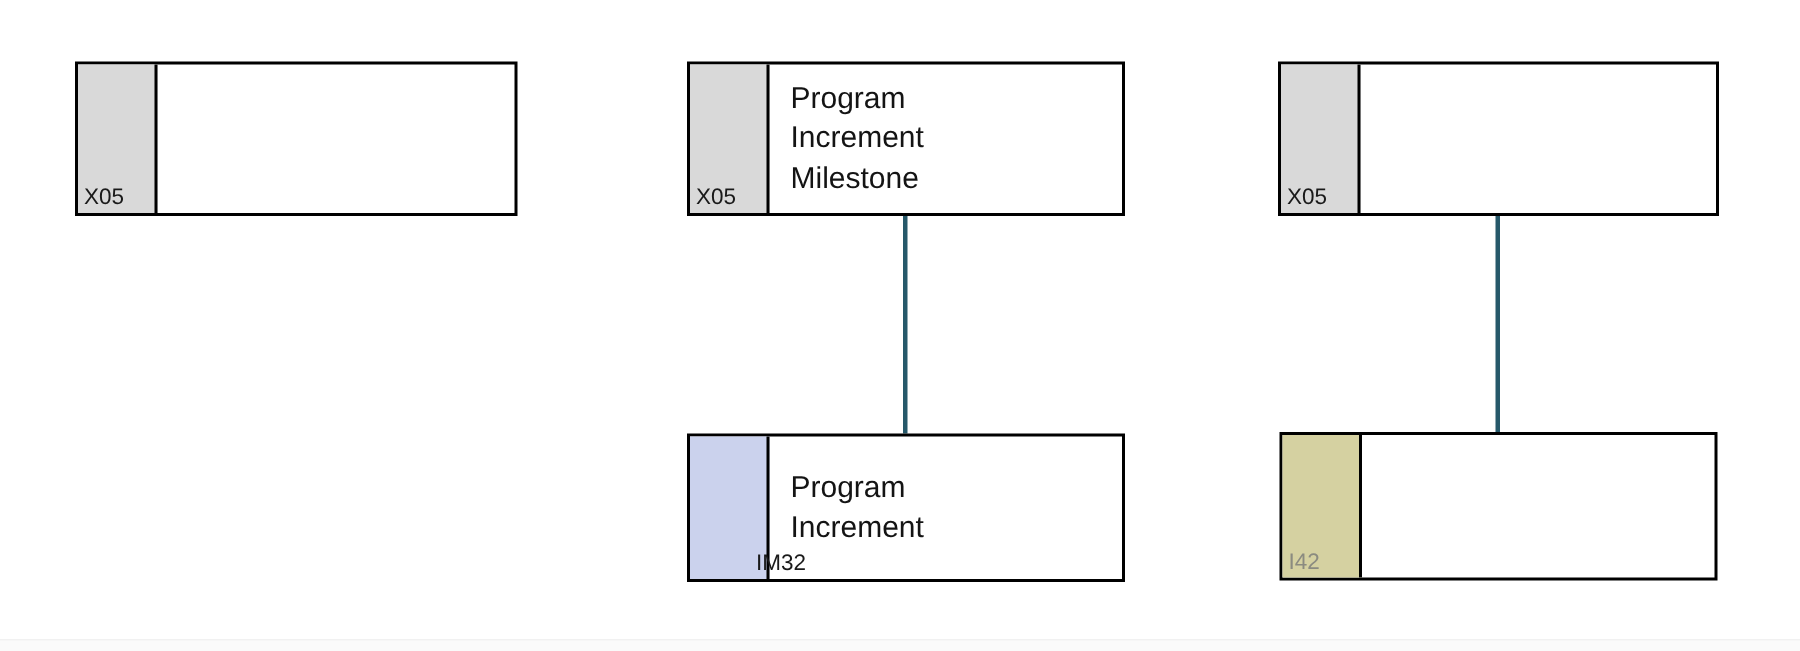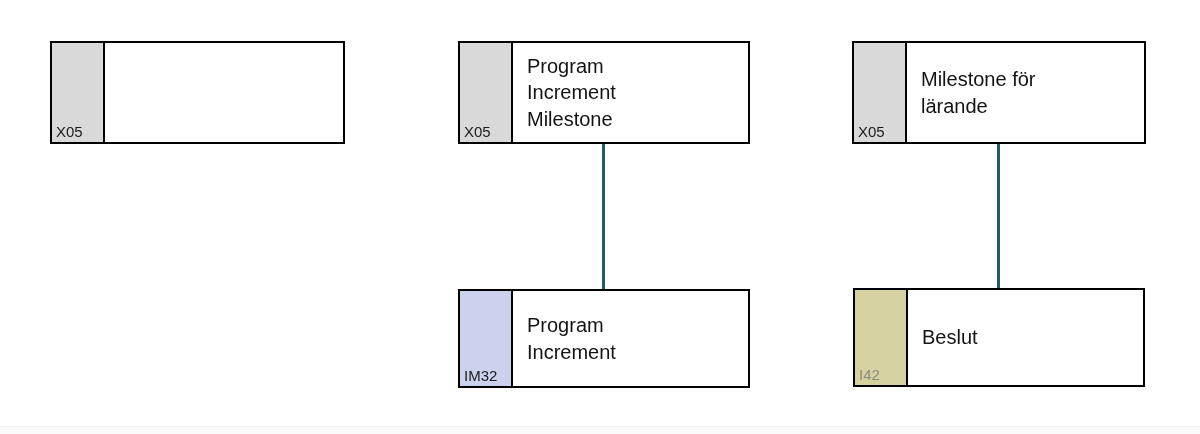--- a/index.html
+++ b/index.html
@@ -91,34 +91,31 @@
     </div>
     <div class="node-label">Program
 Increment
 Milestone</div>
   </div>
 
   <div class="node node-3">
     <div class="tag-strip" style="background-color: rgb(217, 217, 217);">
       <span class="tag-label" style="color: rgb(26, 26, 26);">X05</span>
     </div>
-    <div class="node-label">Milestone för
-lärande</div>
   </div>
 
   <div class="node node-4">
     <div class="tag-strip" style="background-color: rgb(203, 210, 237);">
-      <span class="tag-label" style="color: rgb(26, 26, 26);">IM32</span>
+      <span class="tag-label" style="color: rgb(26, 26, 26); margin-left: 40px;">IM32</span>
     </div>
     <div class="node-label">Program
 Increment</div>
   </div>
 
   <div class="node node-5">
     <div class="tag-strip" style="background-color: rgb(213, 209, 161); text-decoration: underline;">
       <span class="tag-label" style="color: rgb(139, 139, 128);">I42</span>
     </div>
-    <div class="node-label">Beslut</div>
   </div>
 
   <div class="bottom-strip"></div>
 
 </div>
 
 </body></html>

